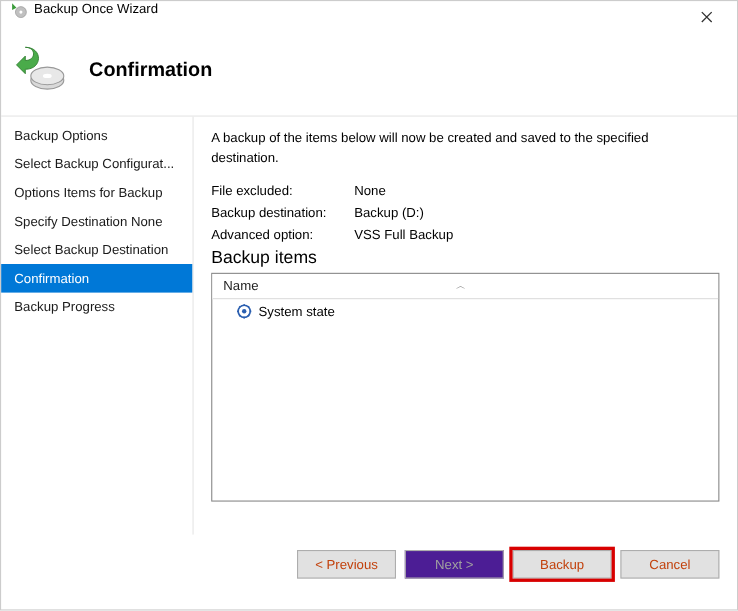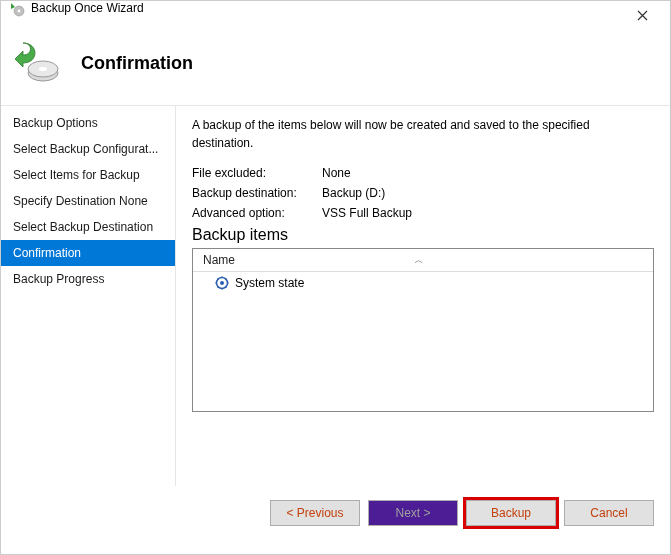--- a/index.html
+++ b/index.html
@@ -93,21 +93,21 @@
       width: 130px;
     }
     .kv-value { }
     .section-label {
       font-size: 16px;
       margin-top: 6px;
       margin-bottom: 4px;
     }
     .listbox {
       border: 1px solid #888;
-      height: 164px;
+      height: 208px;
       background: #fff;
       overflow: auto;
     }
     .listbox-header {
       border-bottom: 1px solid #ddd;
       padding: 4px 10px;
       font-size: 12px;
       color: #222;
       display: flex;
       align-items: center;
@@ -185,21 +185,21 @@
       <path d="M10 4 C20 4 20 16 10 16 L10 12 L2 20 L10 28 L10 24 C26 24 26 4 10 4 Z" fill="#4aab4a" stroke="#2f7d2f" stroke-width="0.8"></path>
     </svg>
   </span>
   <div class="header-title">Confirmation</div>
 </div>
 
 <div class="body">
   <div class="sidebar">
     <div class="sidebar-item">Backup Options</div>
     <div class="sidebar-item">Select Backup Configurat...</div>
-    <div class="sidebar-item">Select Items for Backup</div>
+    <div class="sidebar-item">Options Items for Backup</div>
     <div class="sidebar-item">Specify Destination None</div>
     <div class="sidebar-item">Select Backup Destination</div>
     <div class="sidebar-item selected">Confirmation</div>
     <div class="sidebar-item">Backup Progress</div>
   </div>
 
   <div class="main">
     <div class="intro">A backup of the items below will now be created and saved to the specified destination.</div>
 
     <div class="kv-table">

